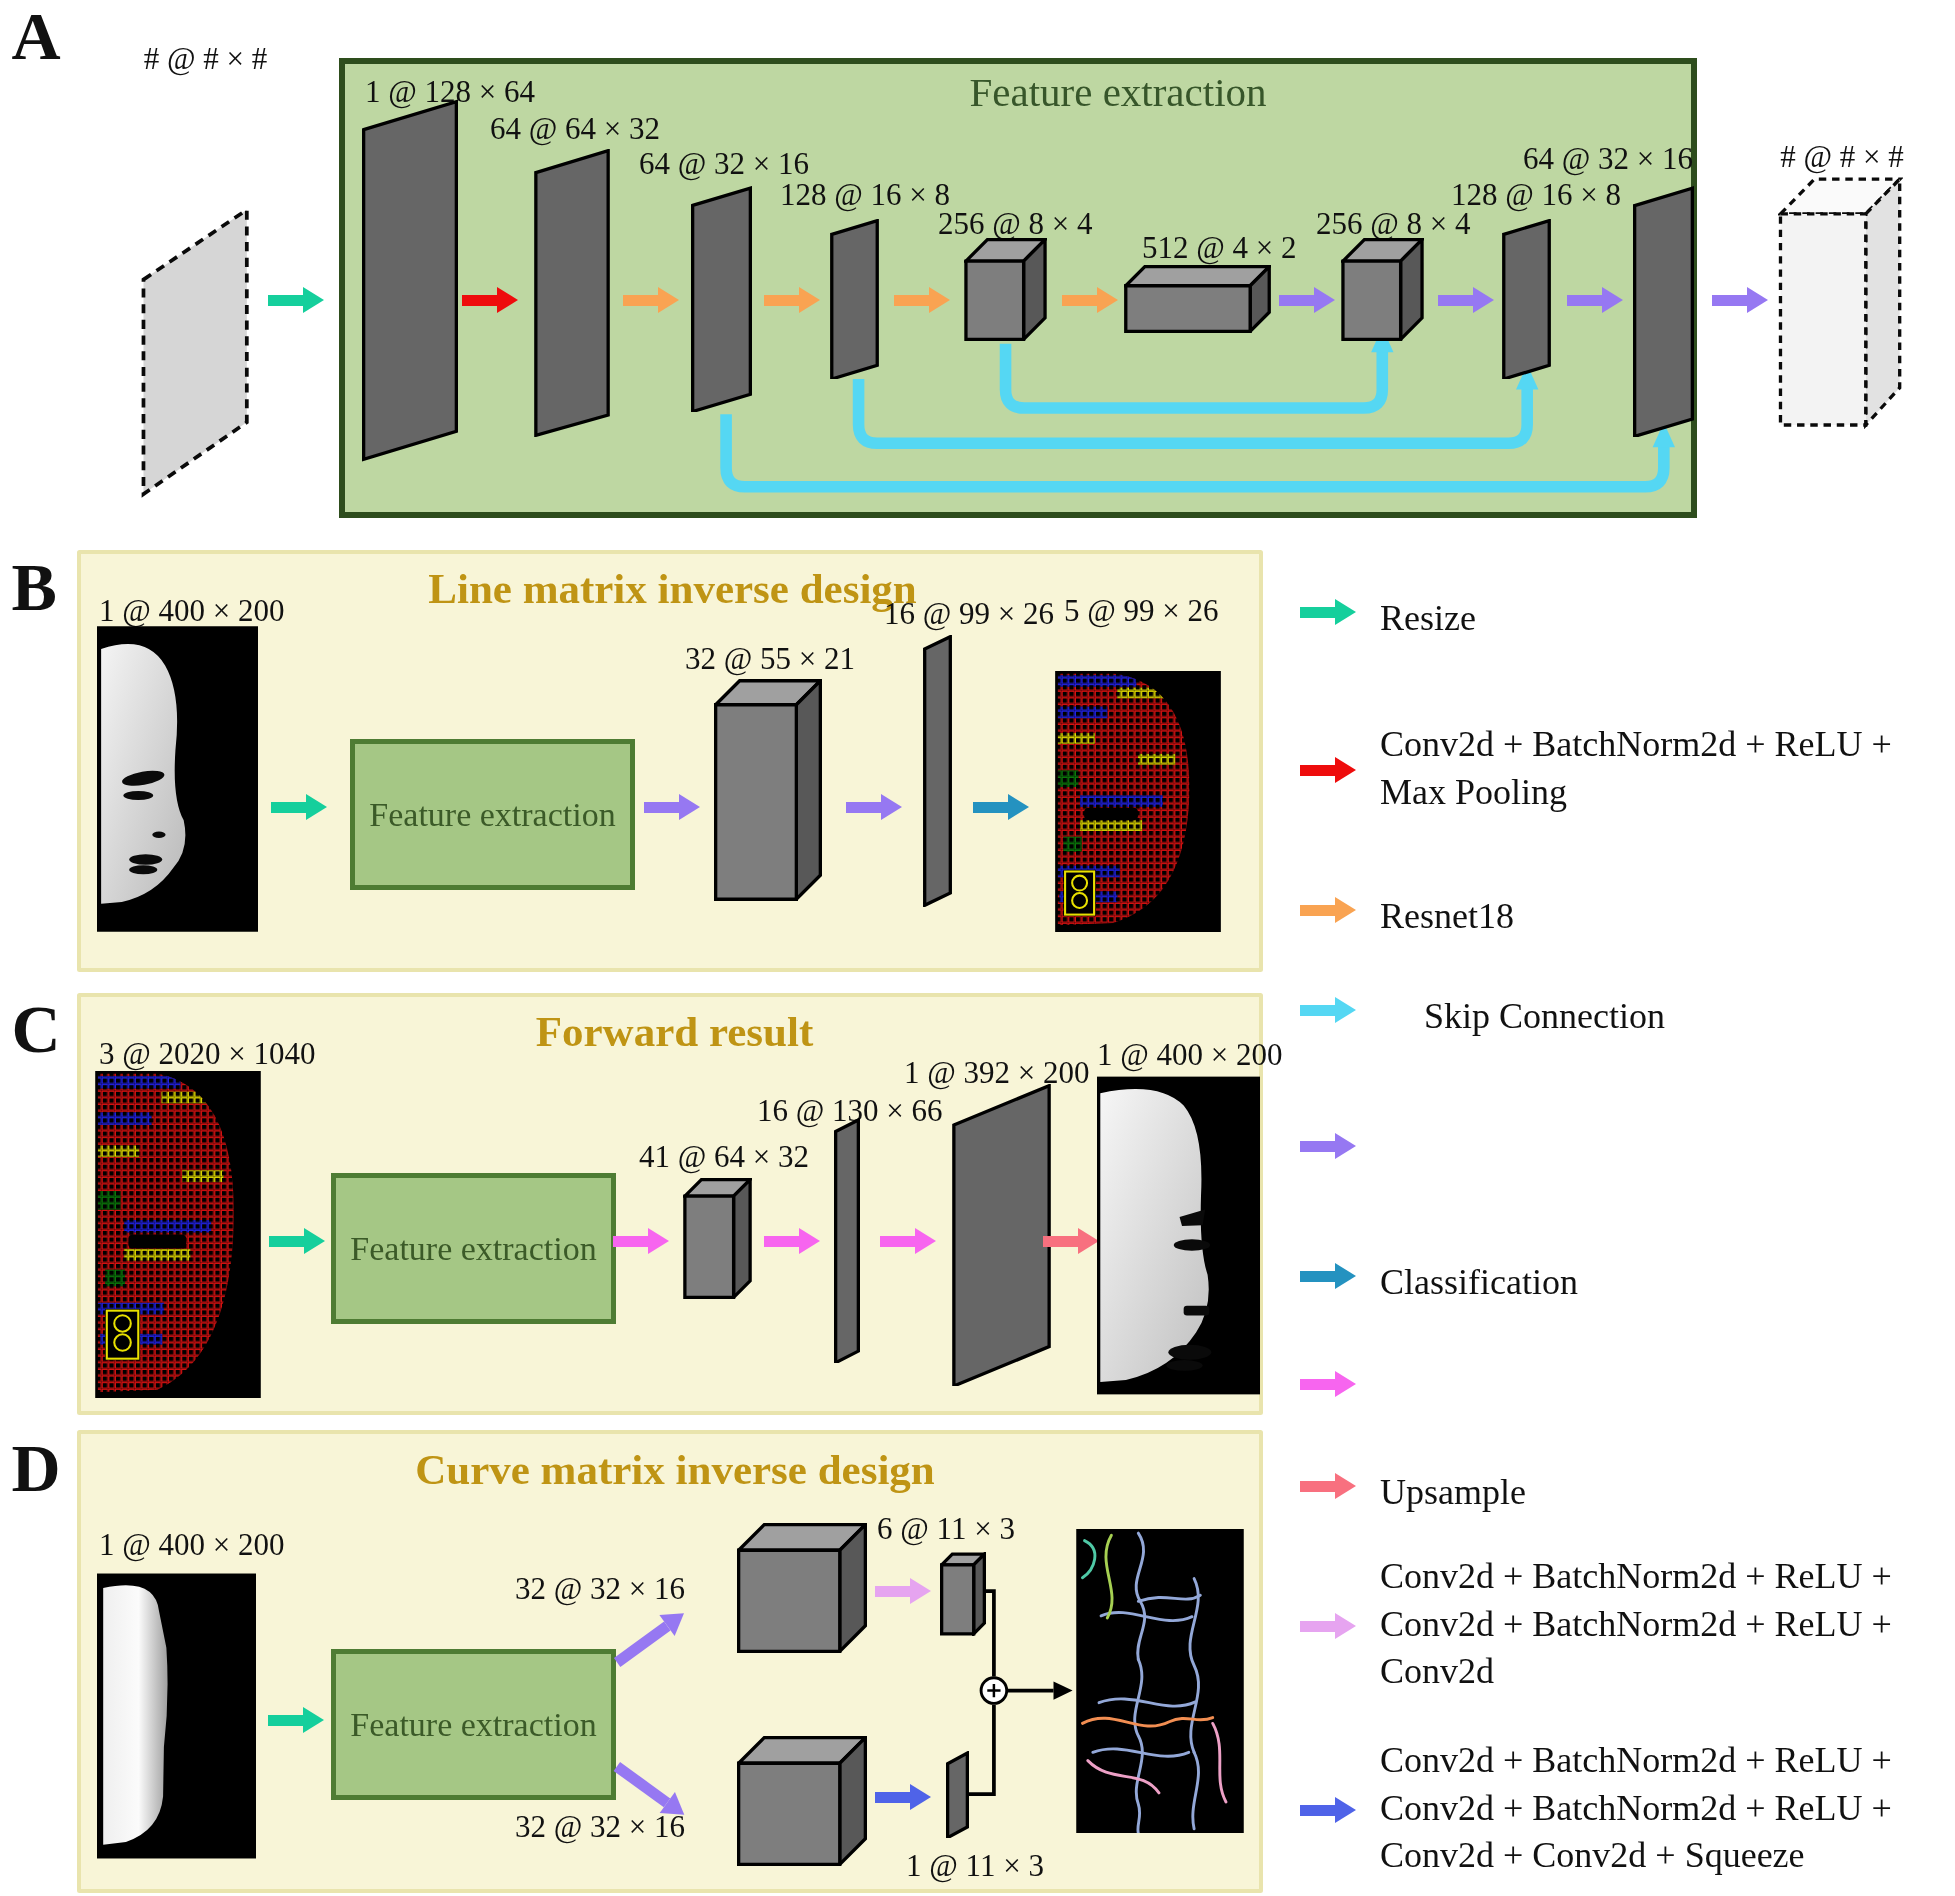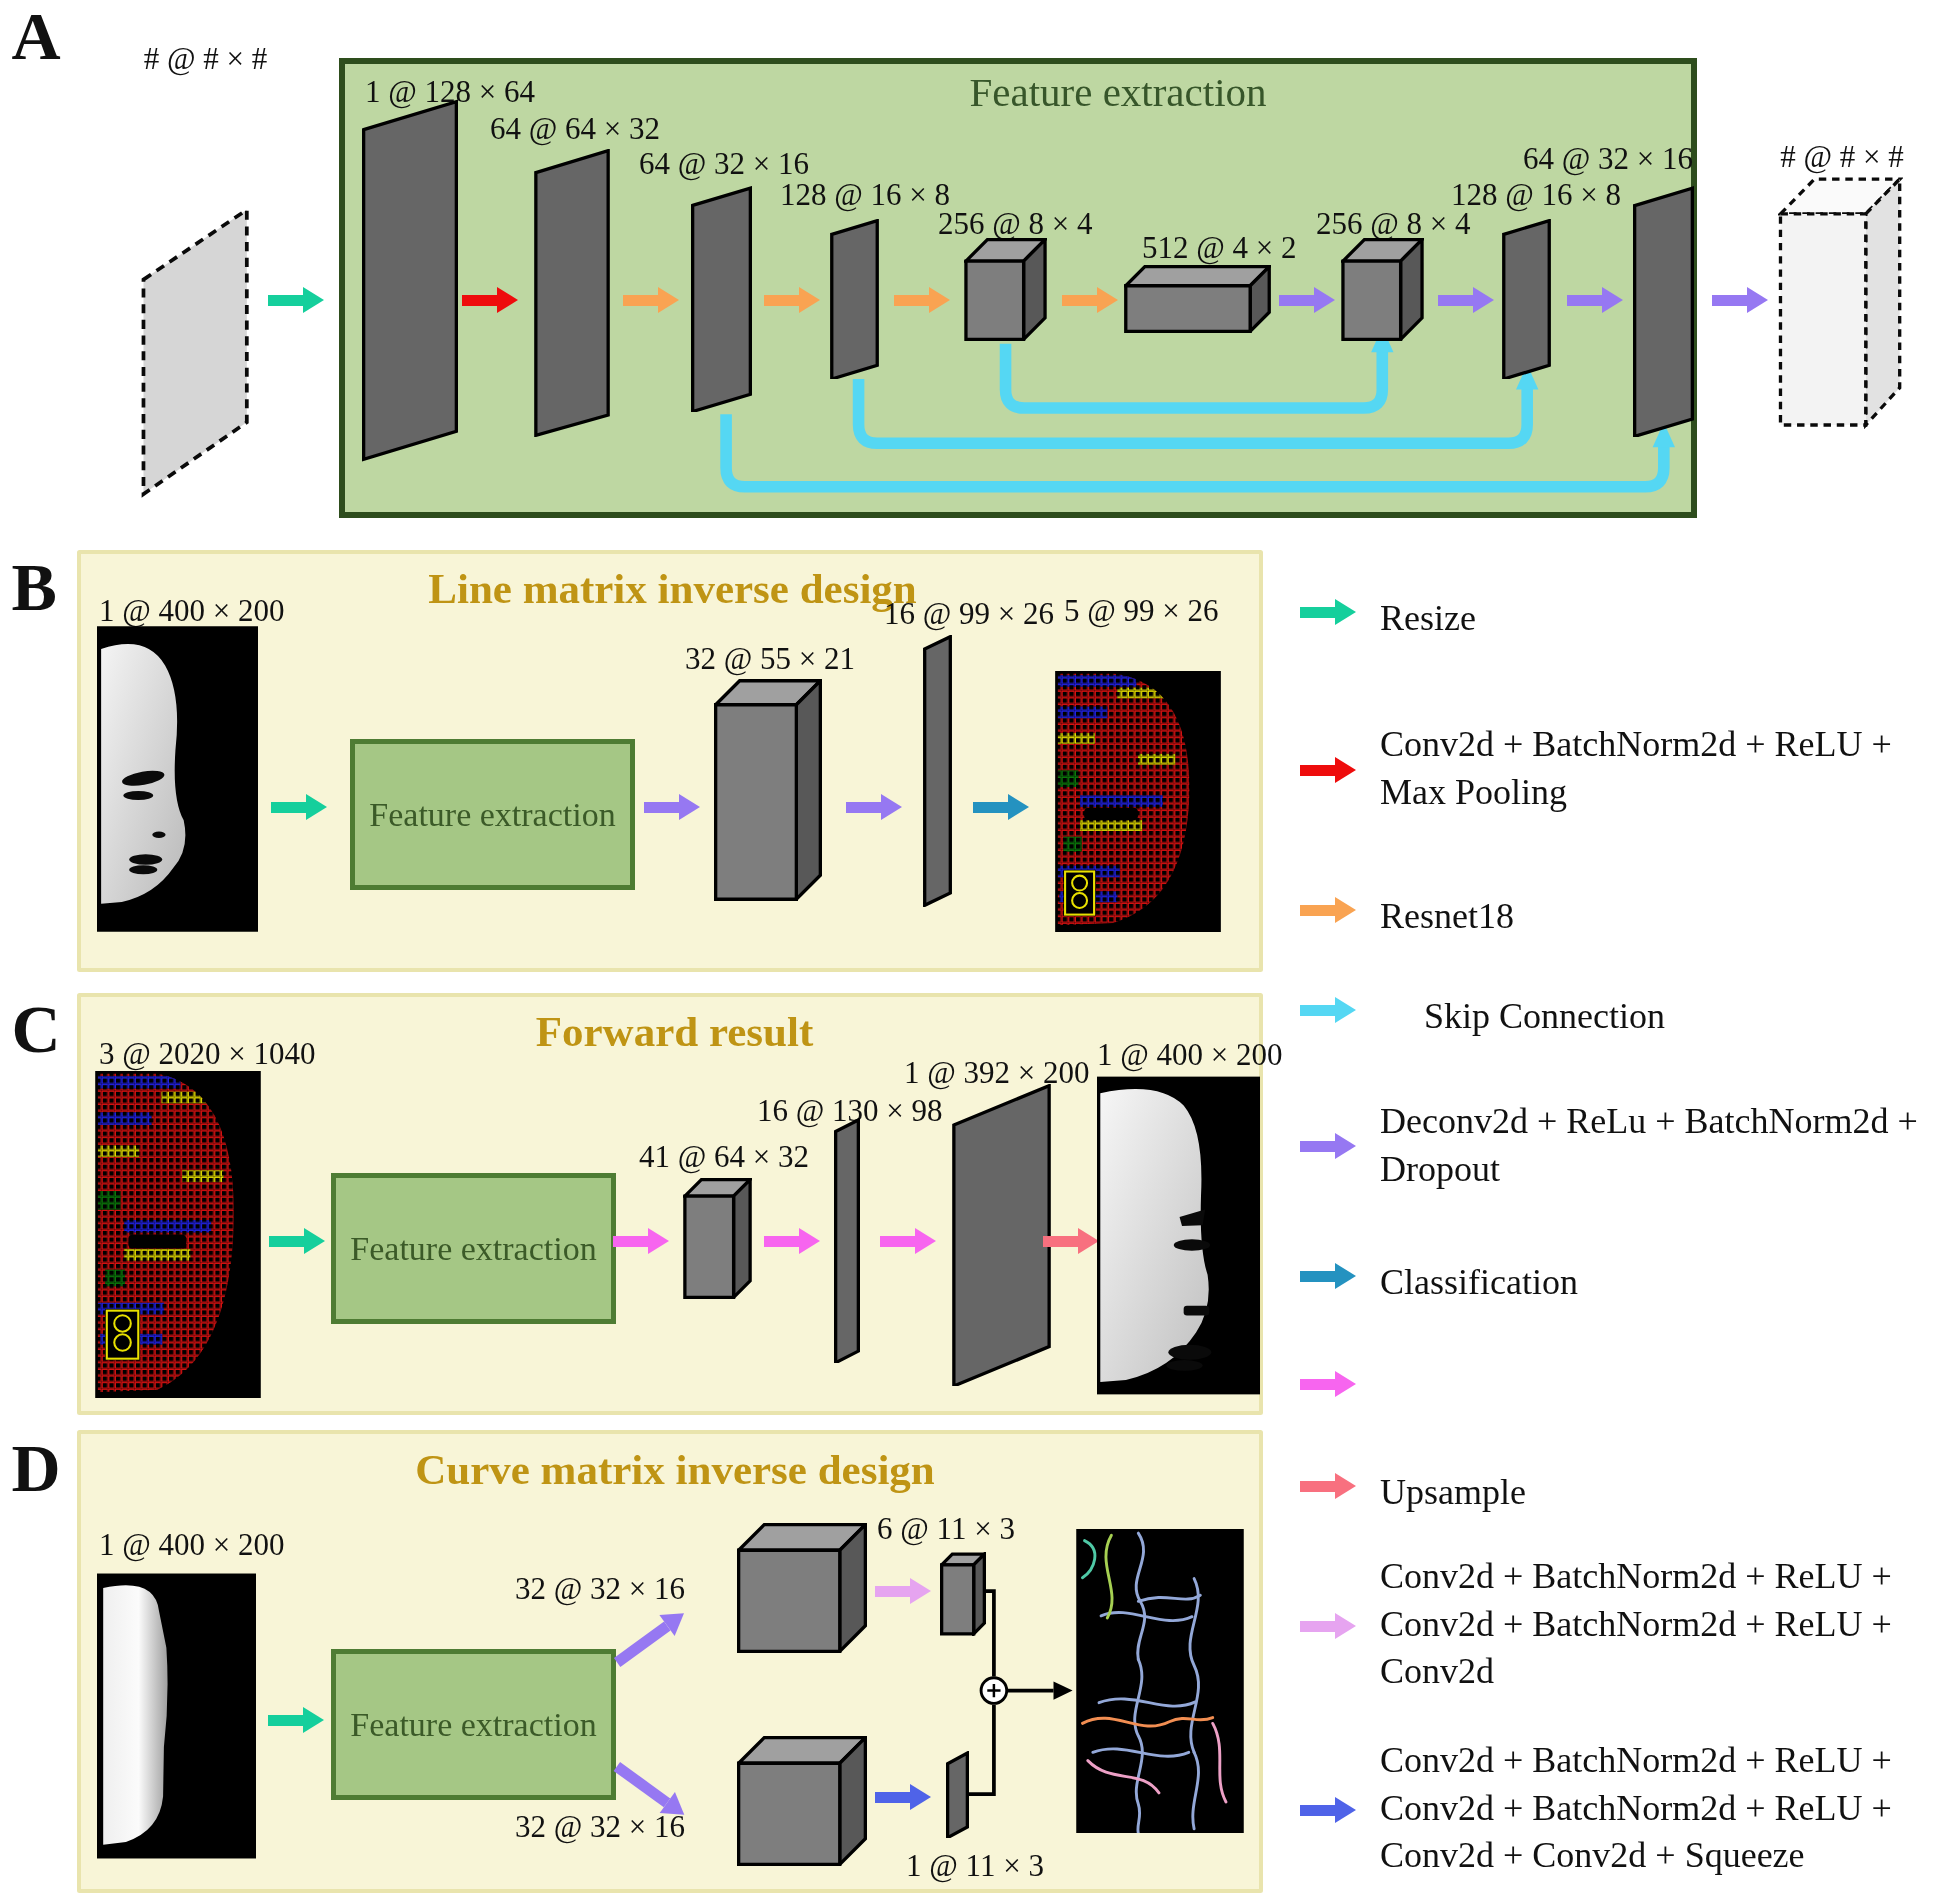--- a/index.html
+++ b/index.html
@@ -334,21 +334,21 @@
     <polygon class="cube-top" points="4,44 44,4 162,4 122,44"></polygon>
     <polygon class="cube-side" points="122,44 162,4 162,249 122,289"></polygon>
     <polygon class="cube-front" points="4,44 122,44 122,289 4,289"></polygon>
   </svg>
 
   <div class="abs arrow" style="left:764px;top:1228px;color:var(--deconv);">
       <span class="shaft"></span>
       <span class="head"></span>
     </div>
 
-  <div class="abs dim-label" style="left:757px;top:1093px;">16 @ 130 × 98</div>
+  <div class="abs dim-label" style="left:757px;top:1093px;">16 @ 130 × 66</div>
   <svg class="abs" style="left:834px;top:1118px;" width="26" height="245" viewBox="0 0 63 592">
       <polygon class="plate" points="4,32 59,4 59,564 4,592"></polygon>
     </svg>
 
   <div class="abs arrow" style="left:880px;top:1228px;color:var(--deconv);">
       <span class="shaft"></span>
       <span class="head"></span>
     </div>
 
   <div class="abs dim-label" style="left:904px;top:1055px;">1 @ 392 × 200</div>
@@ -500,22 +500,20 @@
   <div class="abs arrow" style="left:1300px;top:997px;color:var(--skip);">
       <span class="shaft"></span>
       <span class="head"></span>
     </div>
   <div class="abs legend-label" style="left:1380px;top:993px;margin-left:44px;">Skip Connection</div>
 
   <div class="abs arrow" style="left:1300px;top:1133px;color:var(--deconv_dropout);">
       <span class="shaft"></span>
       <span class="head"></span>
     </div>
-  <div class="abs legend-label" style="left:1380px;top:1098px;">Deconv2d + ReLu + BatchNorm2d +
-Dropout</div>
 
   <div class="abs arrow" style="left:1300px;top:1263px;color:var(--classification);">
       <span class="shaft"></span>
       <span class="head"></span>
     </div>
   <div class="abs legend-label" style="left:1380px;top:1259px;">Classification</div>
 
   <div class="abs arrow" style="left:1300px;top:1371px;color:var(--deconv);">
       <span class="shaft"></span>
       <span class="head"></span>

